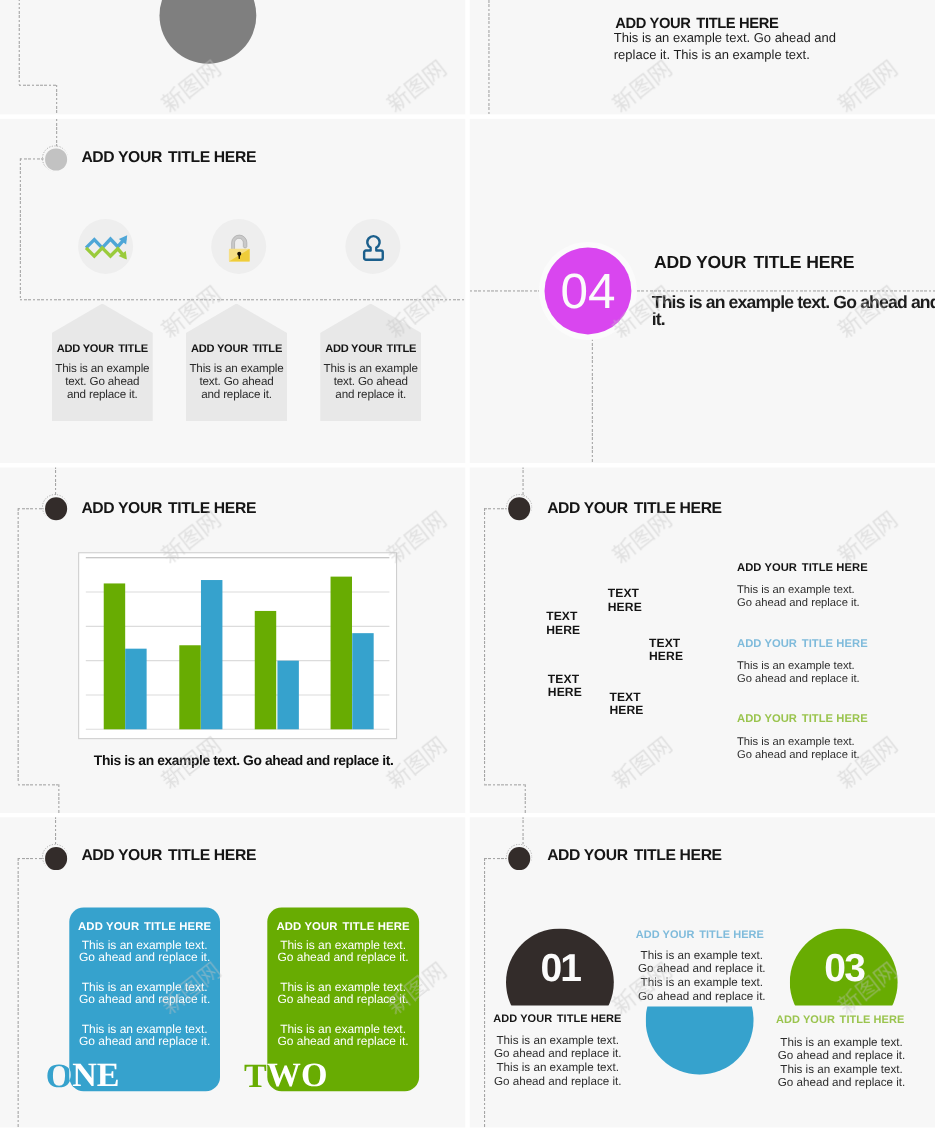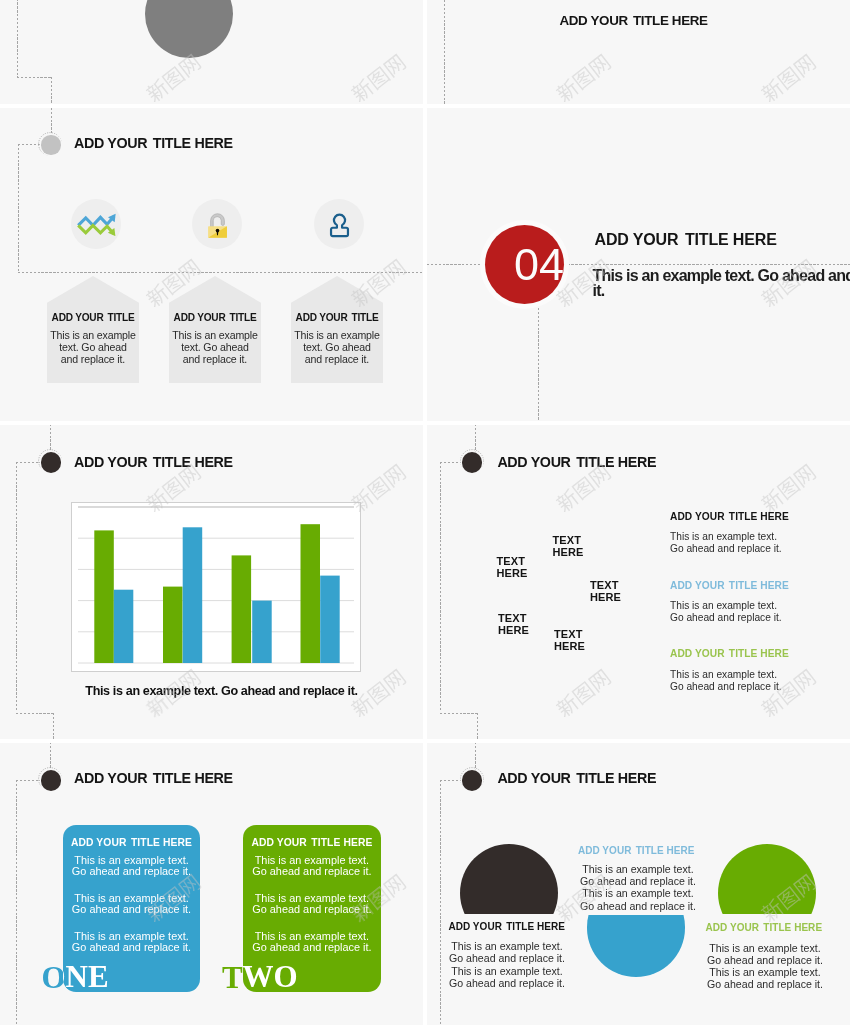--- a/index.html
+++ b/index.html
@@ -30,22 +30,22 @@
   
   .s3t{left:74px;top:26.5px;font-size:14.3px;}
   .ic{position:absolute;width:50px;height:50px;border-radius:50%;background:#eeeeee;}
   .pent{position:absolute;width:92px;height:107px;}
   .pent-in{position:absolute;left:0;top:0;width:100%;height:100%;
     background:#e8e8e8;clip-path:polygon(0 25%,50% 0,100% 25%,100% 100%,0 100%);}
   .pent-t{position:absolute;left:0;width:100%;text-align:center;font-size:10.1px;font-weight:bold;color:#151515;letter-spacing:-.22px;}
   .pent-b{position:absolute;left:0;width:100%;text-align:center;font-size:10.6px;color:#2a2a2a;line-height:12.3px;white-space:pre;letter-spacing:-.15px;}
 
   
-  .num-circle{position:absolute;left:58px;top:117px;width:79px;height:79px;border-radius:50%;background:#b91c1c;
-    display:flex;align-items:center;justify-content:flex-end;box-shadow:0 0 0 5px #fbfbfb;}
+  .num-circle{position:absolute;left:68px;top:117px;width:79px;height:79px;border-radius:50%;background:#d946ef;
+    display:flex;align-items:center;justify-content:center;box-shadow:0 0 0 5px #fbfbfb;}
   .num-circle span{font-family:"Liberation Sans",sans-serif;font-weight:300;font-size:45px;color:#fbfbfb;line-height:1;letter-spacing:0px;}
   .s4t{left:167.5px;top:123.2px;font-size:16px;letter-spacing:-0.15px;}
   .s4b{left:165.5px;top:160px;width:245px;font-size:16px;font-weight:bold;line-height:15.3px;letter-spacing:-0.76px;white-space:pre;}
 
   
   .s5t{left:74px;top:29.0px;font-size:14.3px;}
   .chart-box{position:absolute;left:71px;top:77px;width:288px;height:168px;background:#fff;border:1px solid #cfcfcf;}
   .chart-cap{position:absolute;left:30px;top:259px;width:383px;text-align:center;font-size:12.6px;font-weight:bold;color:#111;letter-spacing:-0.37px;}
 
   
@@ -78,20 +78,22 @@
   <div class="donut">
     <div class="donut-val">45%</div>
   </div>
   <div class="dash-v" style="left:17.4px;top:150px;height:141.4px"></div>
   <div class="dash-h" style="left:17.4px;top:291.4px;width:34px"></div>
   <div class="dash-v" style="left:50.7px;top:291.4px;height:27px"></div>
 </div>
 
 <div class="slide s2" style="left:427px;top:-214px;width:423px;height:318px">
   <div class="ttl s2t">ADD YOUR<span class="ws"></span> TITLE HERE</div>
+  <div class="body-txt s2b">This is an example text. Go ahead and
+replace it. This is an example text.</div>
   <div class="dash-v" style="left:17px;top:214px;height:104px"></div>
 </div>
 
 <div class="slide s3" style="left:0;top:108px;width:423px;height:313px">
   <div class="dash-v" style="left:50.7px;top:-8px;height:33px"></div>
   <div class="dash-h" style="left:17.6px;top:35.9px;width:33px"></div>
   <div class="dash-v" style="left:17.6px;top:35.9px;height:127.8px"></div>
   <div class="dash-h" style="left:17.6px;top:163.7px;width:406px"></div>
   <div class="bullet-ring" style="left:38.4px;top:24.4px;width:24px;height:24px">
         <svg width="24" height="24">
@@ -288,36 +290,38 @@
   <div class="bullet-ring" style="left:32.6px;top:24.4px;width:24px;height:24px">
         <svg width="24" height="24">
           <circle cx="12" cy="12" r="11.4" fill="none" stroke="#a8a8a8" stroke-width="0.9" stroke-dasharray="1.1 1.3"></circle>
         </svg>
       </div>
   <div class="bullet-dark" style="left:34.8px;top:27.4px;width:20.4px;height:20.4px"></div>
   <div class="ttl s8t">ADD YOUR<span class="ws"></span> TITLE HERE</div>
   <div class="step-layer">
         <div class="semi" style="left:32.80000000000001px;top:100.89999999999998px;width:99px;height:70.1px">
           <i style="top:0;background:#332c2a"></i>
+          <span style="top:19px">01</span>
         </div>
         <div class="st-t" style="left:21.399999999999977px;top:177.99999999999994px;color:#151515">ADD YOUR<span class="ws"></span> TITLE HERE</div>
         <div class="st-b" style="left:0px;top:197.10000000000002px;width:160px">This is an example text.
 Go ahead and replace it.
 This is an example text.
 Go ahead and replace it.</div>
         <div class="semi" style="left:159.79999999999995px;top:171.60000000000002px;width:99px;height:62.4px">
           <i style="bottom:0;background:#36a2cd"></i>
         </div>
         <div class="st-t" style="left:150.89999999999998px;top:101.80000000000003px;color:#7fbbdb">ADD YOUR<span class="ws"></span> TITLE HERE</div>
         <div class="st-b" style="left:131px;top:119.89999999999998px;width:160px">This is an example text.
 Go ahead and replace it.
 This is an example text.
 Go ahead and replace it.</div>
         <div class="semi" style="left:290.9px;top:100.79999999999995px;width:99px;height:70px">
           <i style="top:0;background:#68ac02"></i>
+          <span style="top:19.100000000000023px">03</span>
         </div>
         <div class="st-t" style="left:278.5px;top:179.40000000000003px;color:#9ac44e">ADD YOUR<span class="ws"></span> TITLE HERE</div>
         <div class="st-b" style="left:258px;top:198.5px;width:160px">This is an example text.
 Go ahead and replace it.
 This is an example text.
 Go ahead and replace it.</div>
       </div>
 </div>
 
 <div class="wm-global" style="position:absolute;left:0;top:0;width:850px;height:1025px;pointer-events:none;overflow:hidden">

